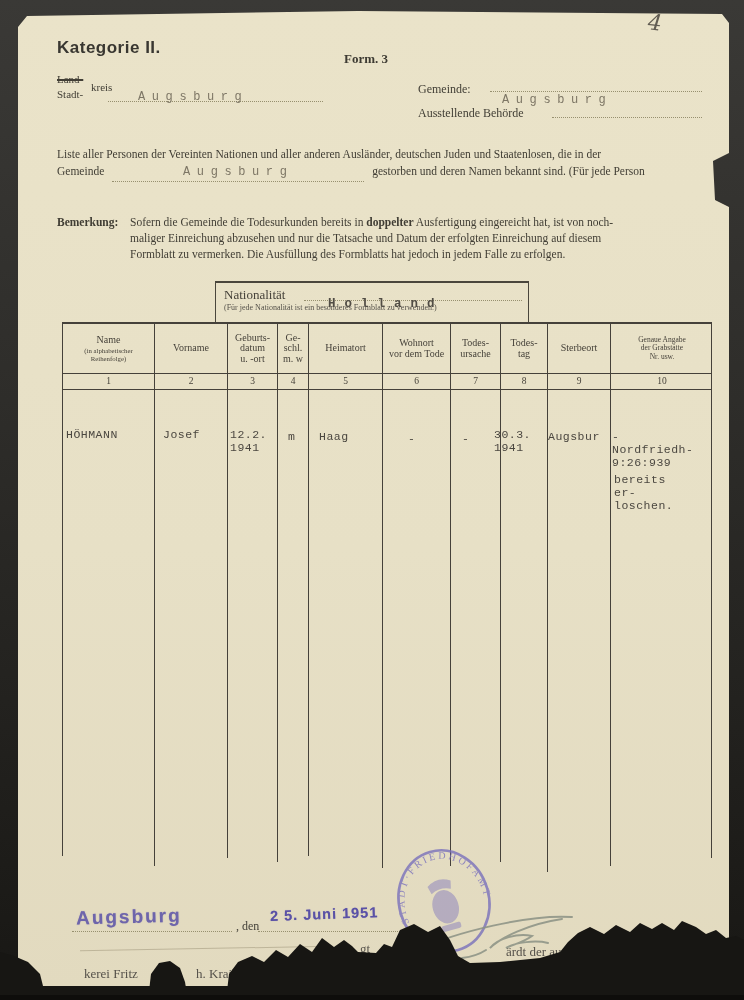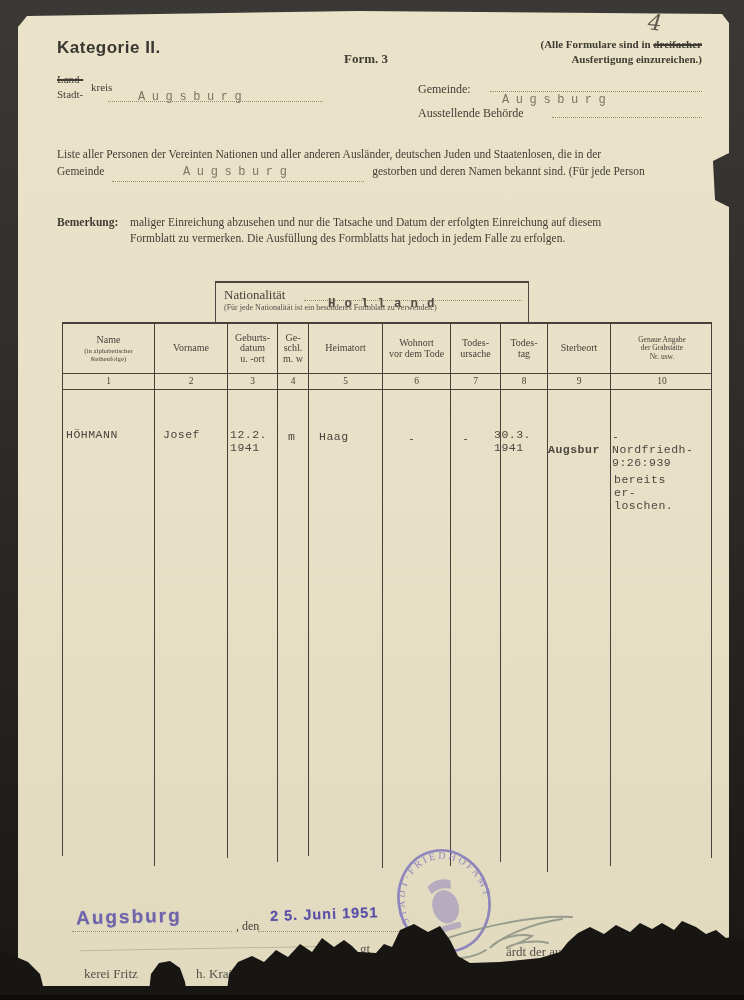--- a/index.html
+++ b/index.html
@@ -75,25 +75,20 @@
 </head>
 <body>
 
 <div class="screen">
   <div class="paper abs"></div>
 
   <div class="abs pagenum">4</div>
 
   <div class="abs category">Kategorie II.</div>
   <div class="abs form-no">Form. 3</div>
-  <div class="abs copies-note">
-    <span>(Alle Formulare sind in</span>
-    <span class="strike">dreifacher</span><br>
-    <span>Ausfertigung einzureichen.)</span>
-  </div>
 
   <div class="abs fld strike" style="left:57px;top:73px;">Land-</div>
   <div class="abs fld" style="left:57px;top:88px;">Stadt-</div>
   <div class="abs fld" style="left:91px;top:81px;">kreis</div>
   <div class="abs dotted hairline" style="left:108px;top:87px;width:215px;"></div>
   <div class="abs tw-faded" style="left:138px;top:90px;font-size:12px;letter-spacing:.55em;">Augsburg</div>
 
   <div class="abs fld" style="left:418px;top:82px;font-size:12px;">Gemeinde:</div>
   <div class="abs dotted hairline" style="left:490px;top:77px;width:212px;"></div>
   <div class="abs tw-faded" style="left:502px;top:93px;font-size:12px;letter-spacing:.55em;">Augsburg</div>
@@ -104,20 +99,25 @@
     <div>Liste aller Personen der Vereinten Nationen und aller anderen Ausländer, deutschen Juden und Staatenlosen, die in der</div>
     <div class="flexline">
       <span>Gemeinde</span>
       <span class="dotted tw-faded" style="flex:none;width:252px;margin:0 8px;text-align:center;font-size:12px;letter-spacing:.55em;">Augsburg</span>
       <span>gestorben und deren Namen bekannt sind. (Für jede Person</span>
     </div>
   </div>
 
   <div class="abs para bold" style="left:57px;top:214px;">Bemerkung:</div>
   <div class="abs para" style="left:130px;top:214px;width:562px;line-height:16px;">
+    <div>
+      <span>Sofern die Gemeinde die Todesurkunden bereits in</span>
+      <span class="bold">doppelter</span>
+      <span>Ausfertigung eingereicht hat, ist von noch-</span>
+    </div>
     <div>maliger Einreichung abzusehen und nur die Tatsache und Datum der erfolgten Einreichung auf diesem</div>
     <div>Formblatt zu vermerken. Die Ausfüllung des Formblatts hat jedoch in jedem Falle zu erfolgen.</div>
   </div>
 
   <div class="abs natbox">
     <div class="natlabel">Nationalität</div>
     <div class="natline dotted"></div>
     <div class="natnote">(Für jede Nationalität ist ein besonderes Formblatt zu verwenden.)</div>
     <div class="nattyped tw">Holland</div>
   </div>
@@ -194,21 +194,21 @@
     <div class="cell-tw" style="left:4px;top:106px;">HÖHMANN</div>
     <div class="cell-tw" style="left:101px;top:106px;">Josef</div>
     <div class="cell-tw pre" style="left:168px;top:106px;">12.2.
 1941</div>
     <div class="cell-tw" style="left:226px;top:108px;">m</div>
     <div class="cell-tw" style="left:257px;top:108px;">Haag</div>
     <div class="cell-tw" style="left:346px;top:110px;">-</div>
     <div class="cell-tw" style="left:400px;top:110px;">-</div>
     <div class="cell-tw pre" style="left:432px;top:106px;">30.3.
 1941</div>
-    <div class="cell-tw" style="left:486px;top:121px;font-weight:bold;">Augsbur</div>
+    <div class="cell-tw" style="left:486px;top:108px;">Augsbur</div>
     <div class="cell-tw pre" style="left:550px;top:108px;">-Nordfriedh-
   9:26:939</div>
     <div class="cell-tw pre" style="left:552px;top:151px;">bereits er-
 loschen.</div>
   </div>
 
   <div class="abs crack"></div>
   <div class="abs dotted hairline" style="left:72px;top:917px;width:160px;"></div>
   <div class="abs dotted hairline" style="left:258px;top:917px;width:142px;"></div>
   <div class="abs stamp-city">Augsburg</div>

